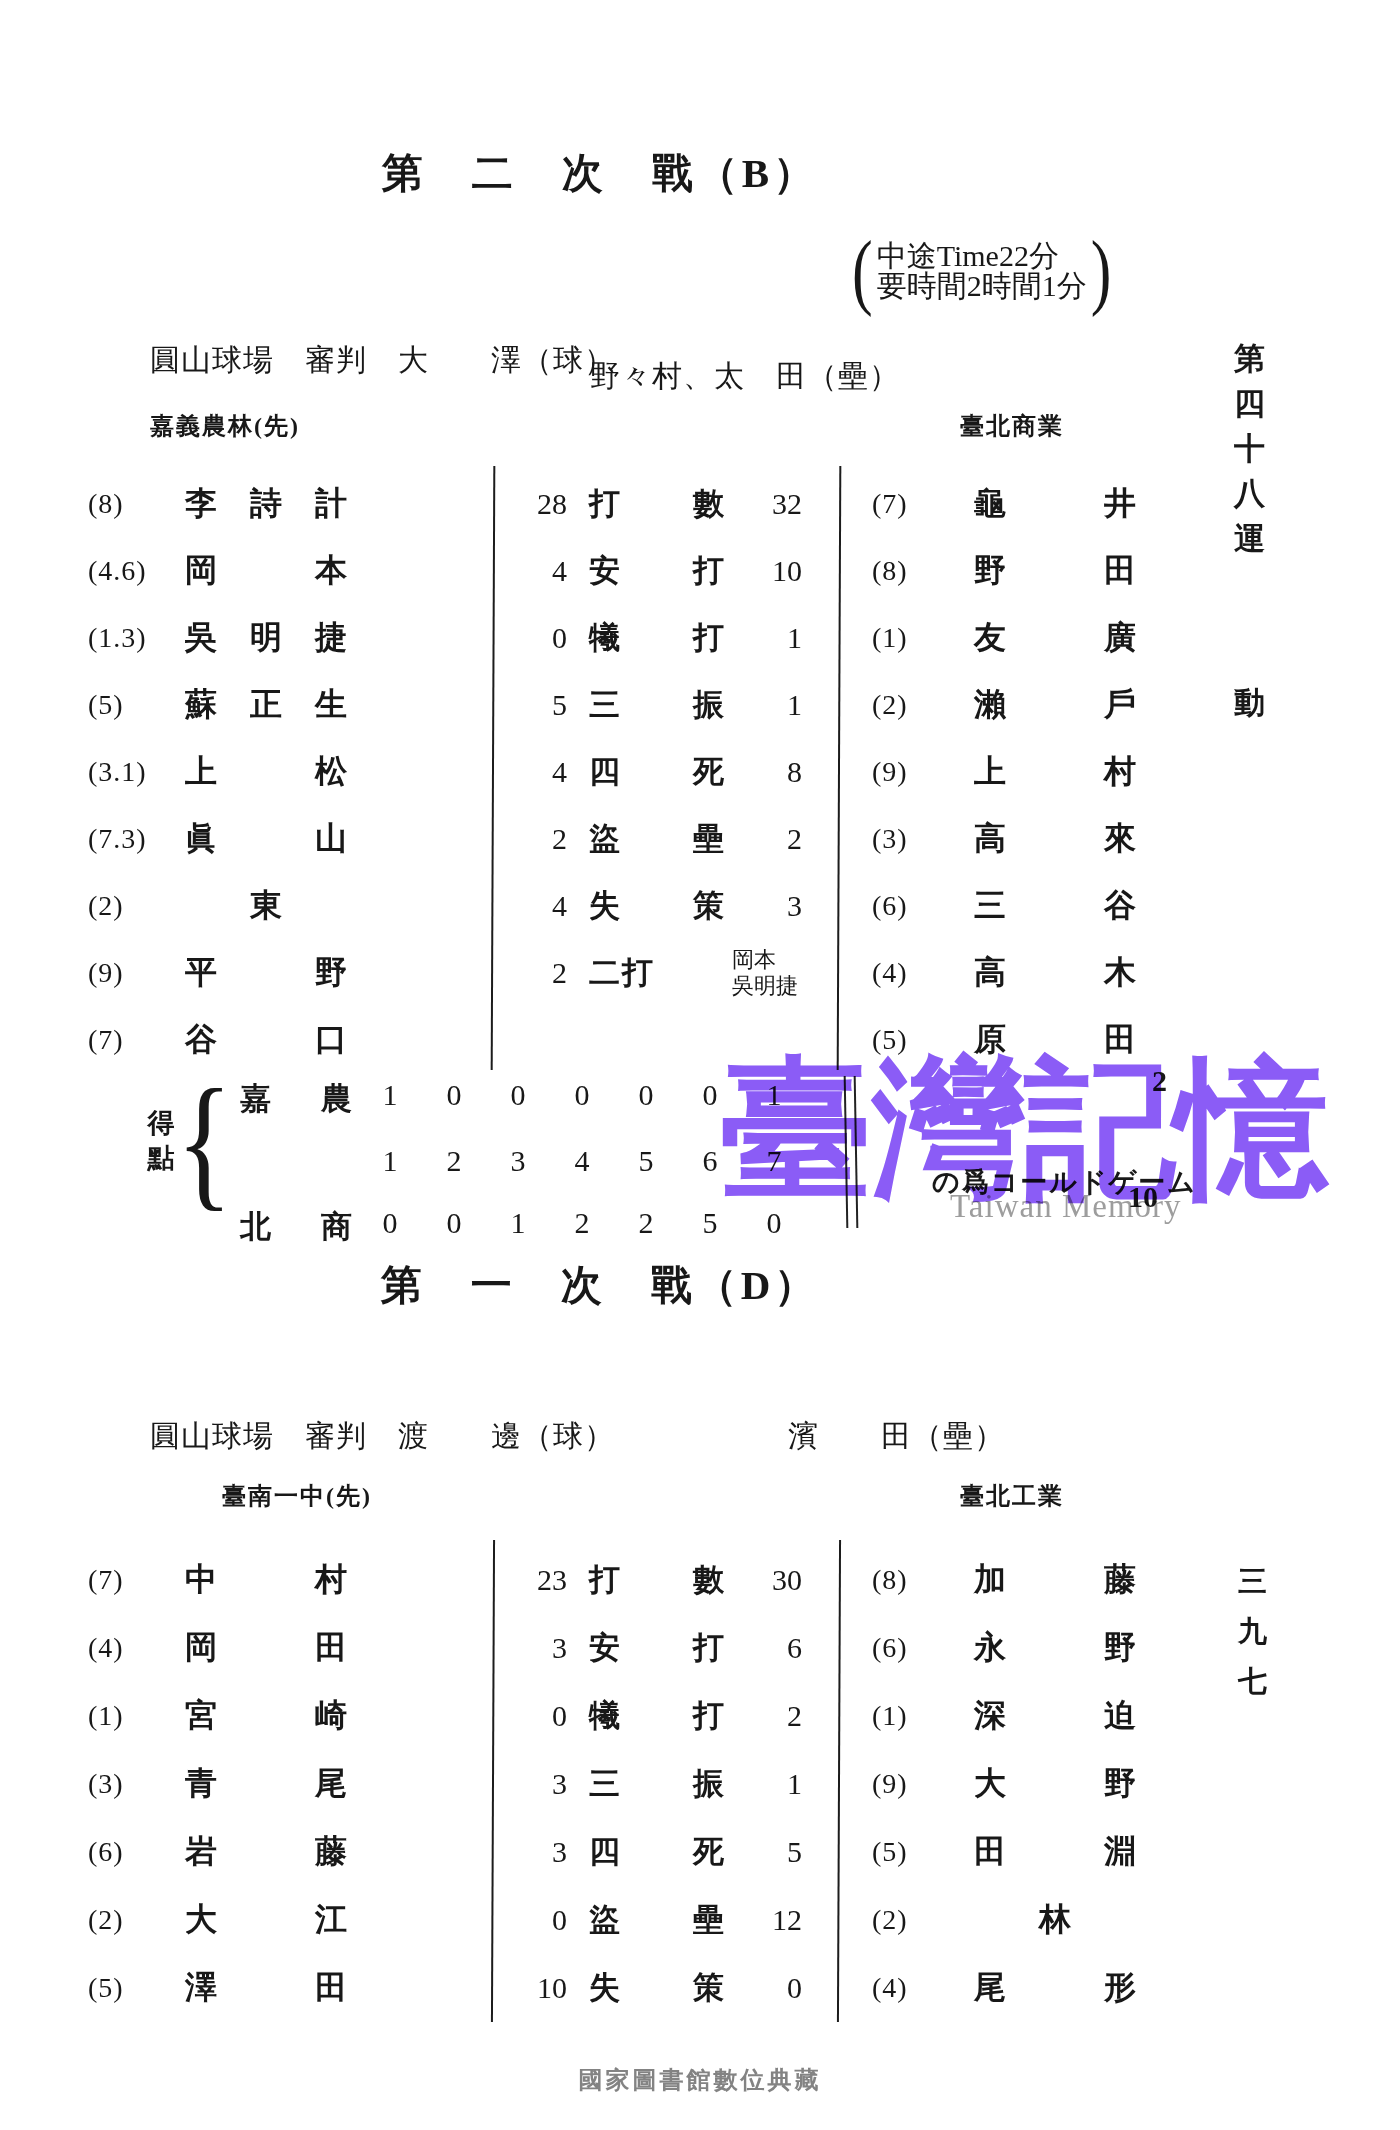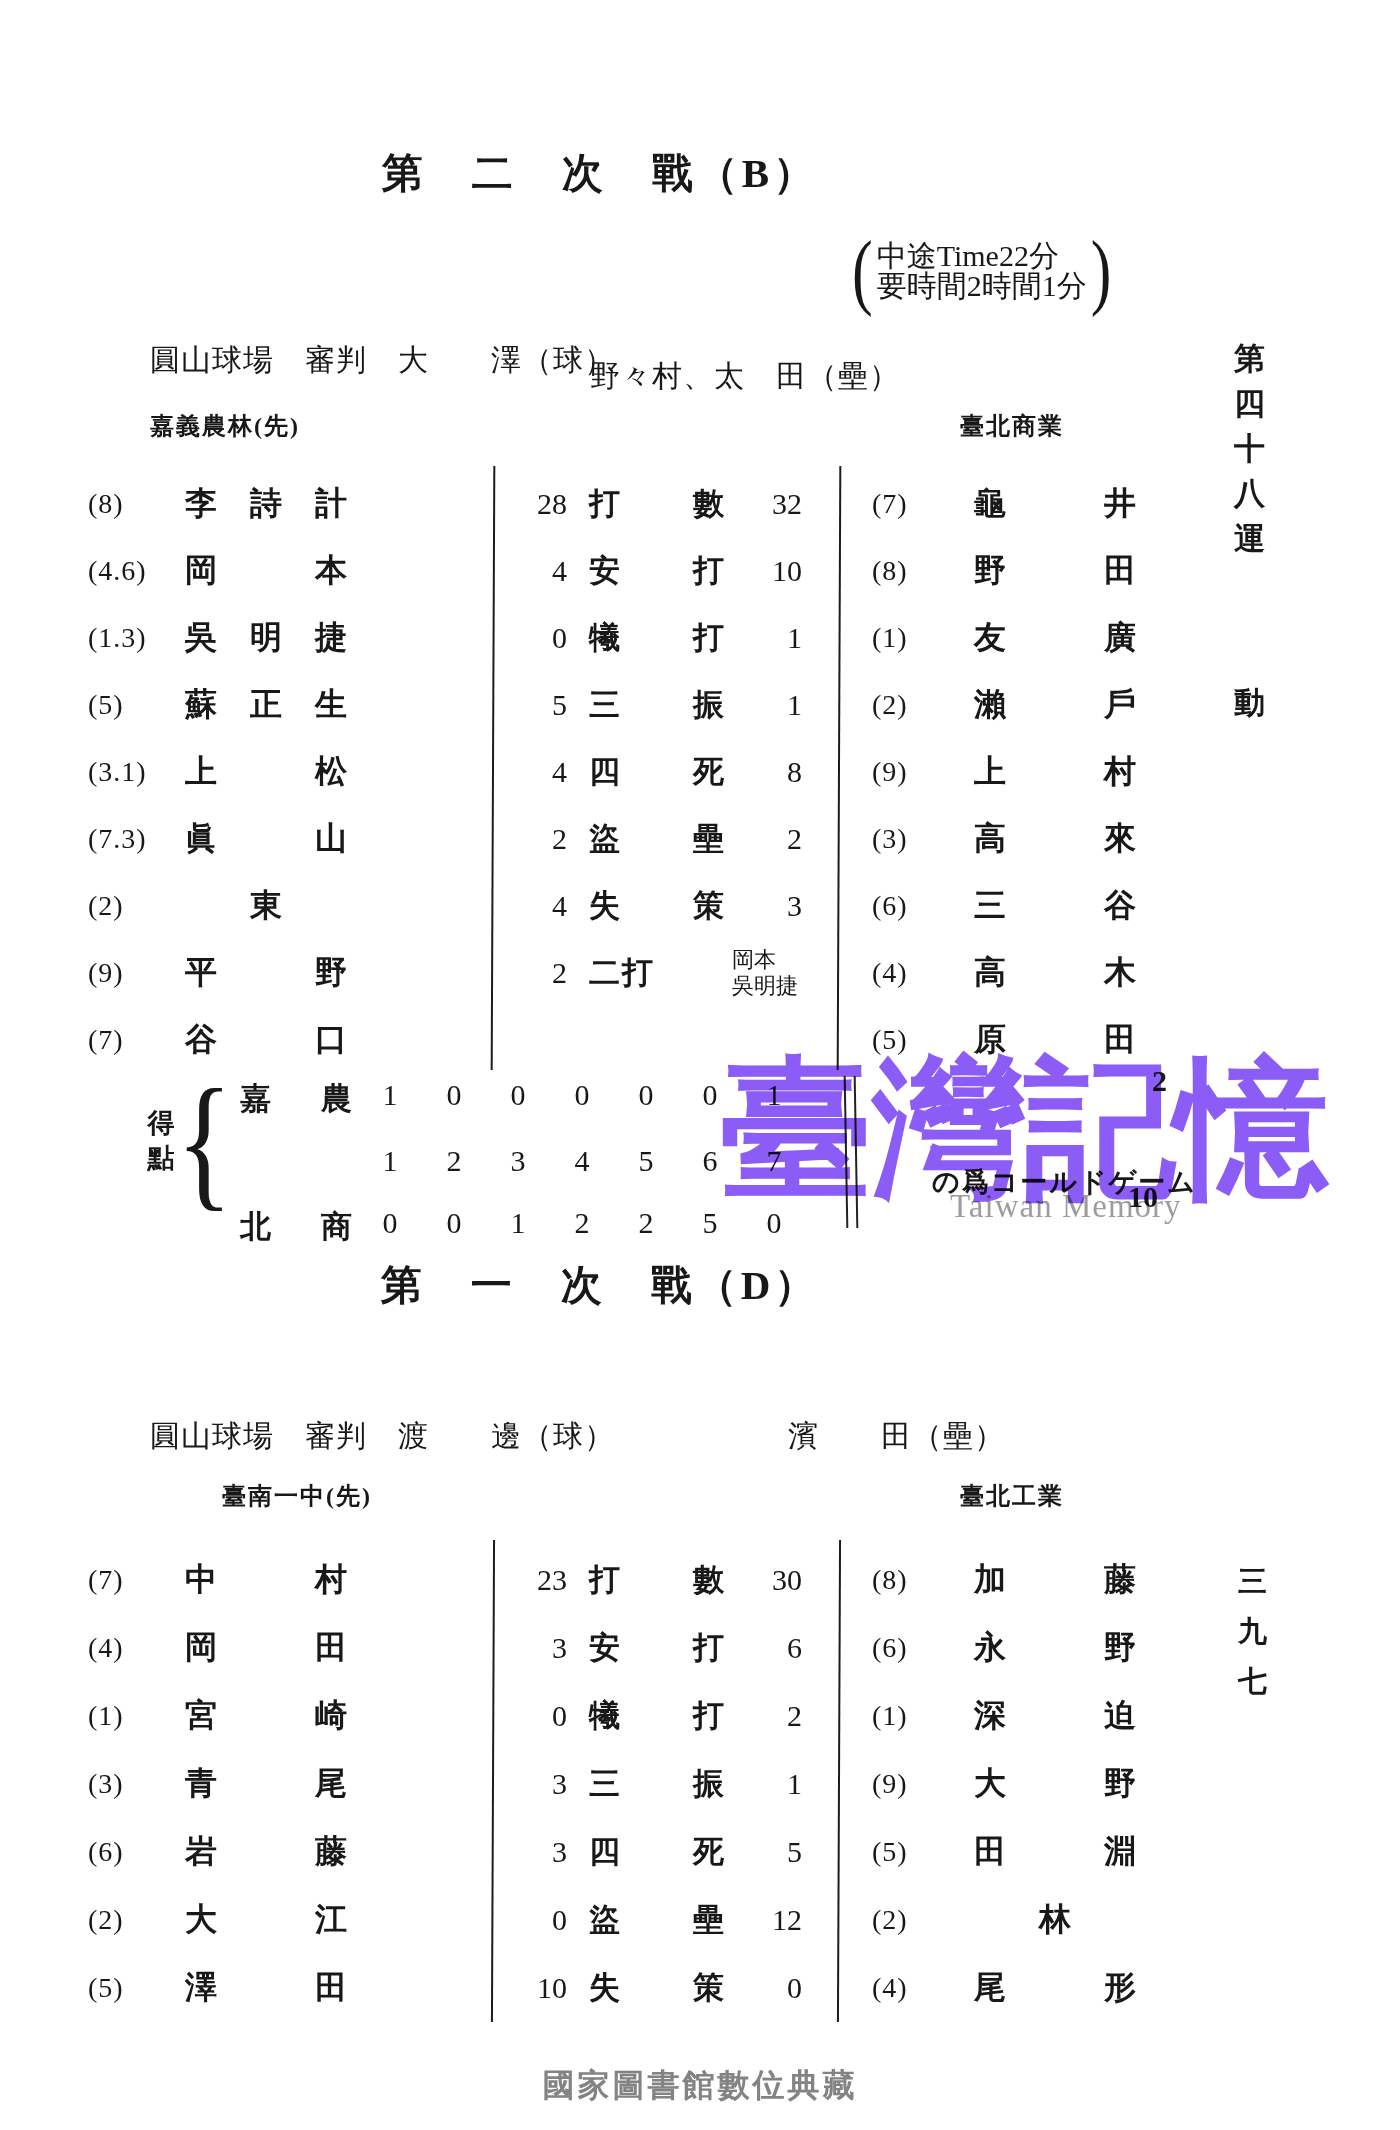--- a/index.html
+++ b/index.html
@@ -44,21 +44,21 @@
   .dbl-line{width:8px;height:152px;border-left:2px solid #222;border-right:2px solid #222;transform:rotate(-1deg);}
   .called-note{font-size:27px;letter-spacing:2px;font-weight:600;white-space:nowrap;}
   
   .vstack{display:flex;flex-direction:column;align-items:center;}
   .vstack span{font-size:31px;line-height:45px;font-weight:600;}
   .pgnum span{font-size:29px;line-height:50px;font-weight:600;}
   .gap-big{margin-top:119px;}
   .watermark{mix-blend-mode:multiply;pointer-events:none;}
   #wm-cjk{font-size:152px;font-weight:700;color:#8b5cf6;letter-spacing:0px;white-space:nowrap;}
   #wm-latin{font-size:33px;color:#9d9d9d;letter-spacing:1px;}
-  #bottom-caption{width:1400px;text-align:center;font-size:32px;letter-spacing:3px;color:#838383;font-weight:600;}
+  #bottom-caption{width:1400px;text-align:center;font-size:24px;letter-spacing:3px;color:#838383;font-weight:600;}
 </style>
 </head>
 <body>
 
 <div id="page">
 
   <div class="abs game-title cjk" style="left:370px;top:146px;">第　二　次　戰（B）</div>
 
 
   <div class="abs durnote" style="left:852px;top:240px;">

